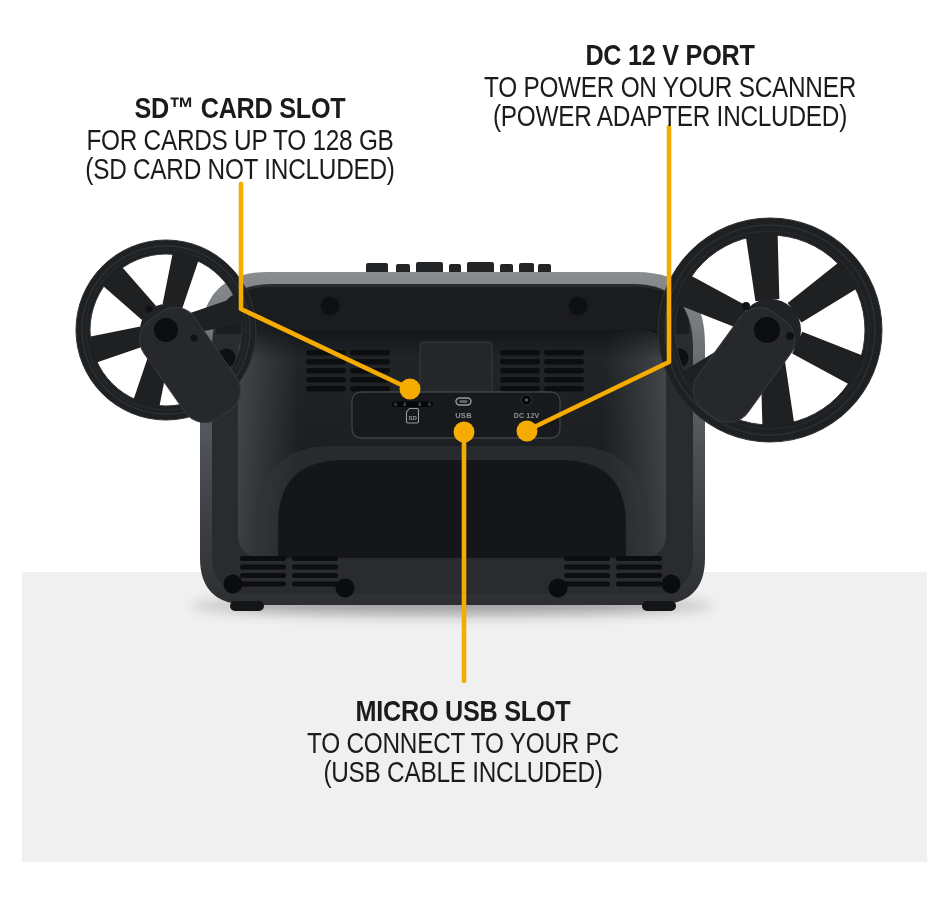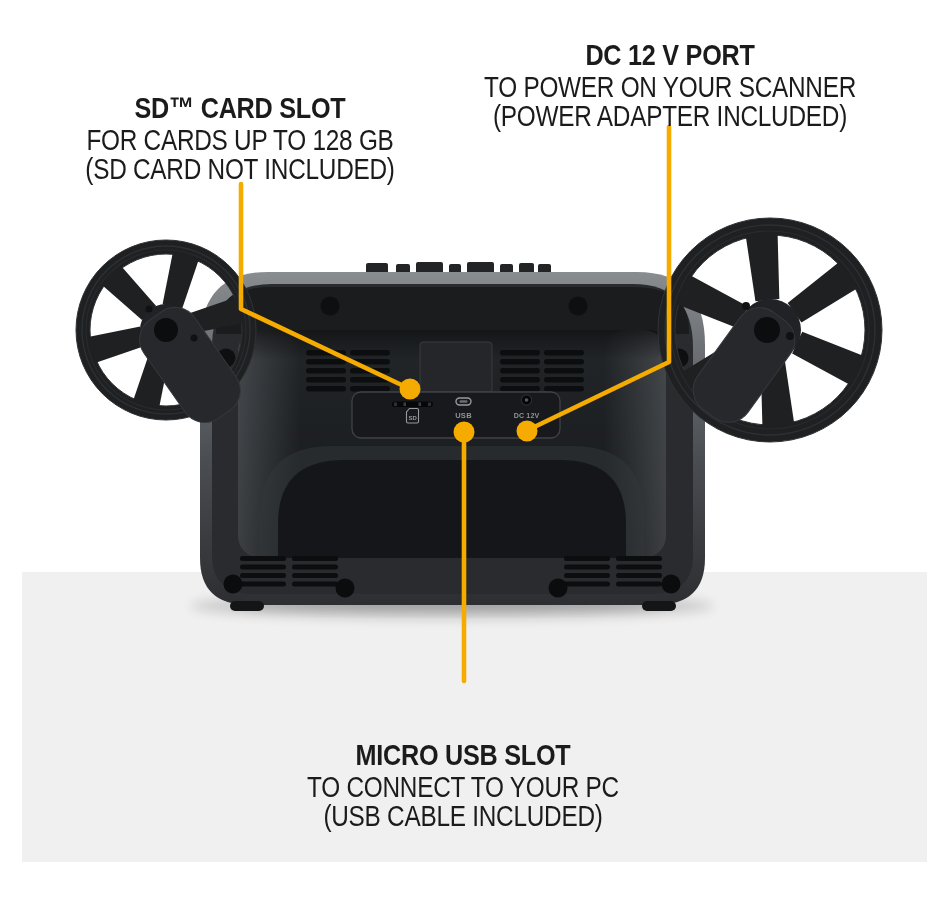--- a/index.html
+++ b/index.html
@@ -273,17 +273,17 @@
   <span class="ct-line">FOR CARDS UP TO 128 GB</span>
   <span class="ct-line">(SD CARD NOT INCLUDED)</span>
 </div>
 
 <div class="callout-text" style="left:370px;top:40px;">
   <span class="ct-title">DC 12 V PORT</span>
   <span class="ct-line">TO POWER ON YOUR SCANNER</span>
   <span class="ct-line">(POWER ADAPTER INCLUDED)</span>
 </div>
 
-<div class="callout-text" style="left:163px;top:696px;margin-top:44px;">
+<div class="callout-text" style="left:163px;top:696px;">
   <span class="ct-title">MICRO USB SLOT</span>
   <span class="ct-line">TO CONNECT TO YOUR PC</span>
   <span class="ct-line">(USB CABLE INCLUDED)</span>
 </div>
 
 </body></html>

